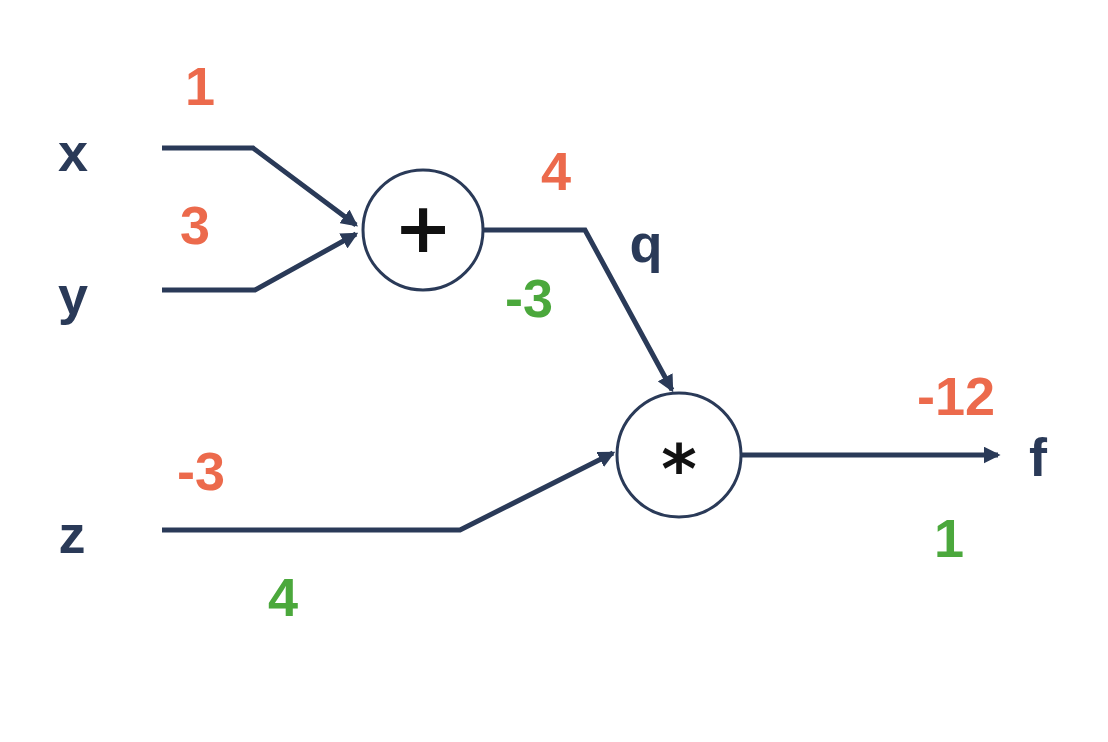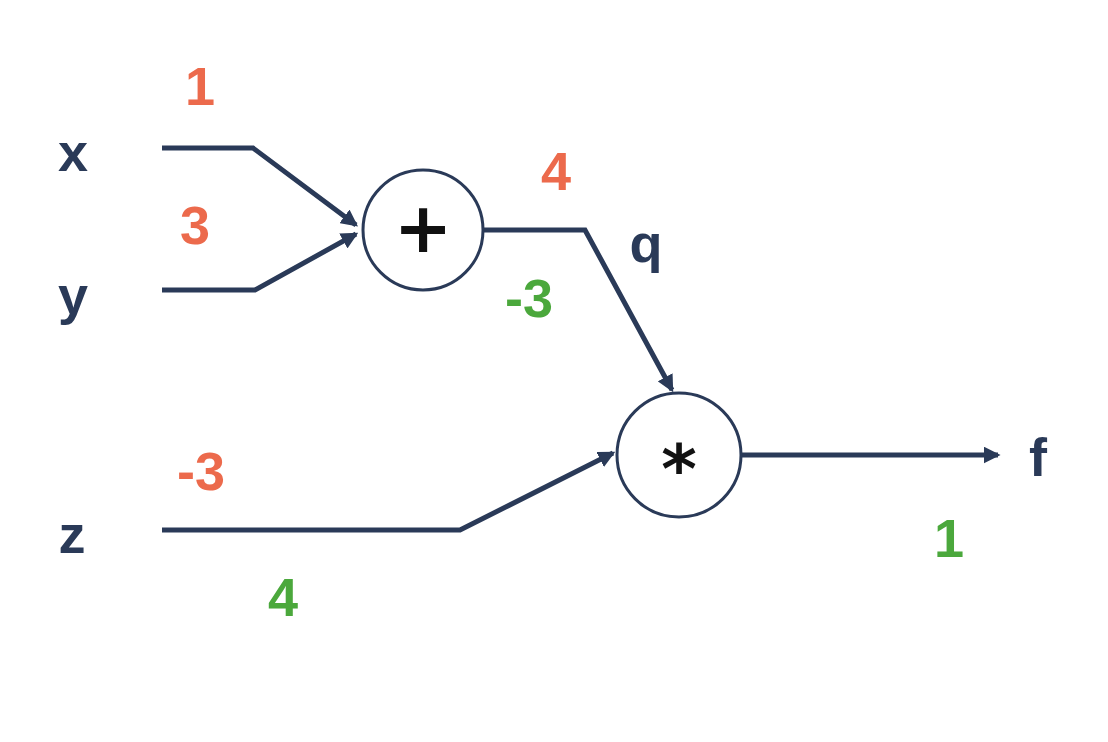--- a/index.html
+++ b/index.html
@@ -87,16 +87,17 @@
   <span class="lbl orange" style="left:195px; top:225px;">3</span>
 
   <span class="lbl navy" style="left:72px;  top:534px;">z</span>
   <span class="lbl orange" style="left:201px; top:471px;">-3</span>
   <span class="lbl green" style="left:283px; top:597px;">4</span>
 
   <span class="lbl orange" style="left:556px; top:171px;">4</span>
   <span class="lbl navy" style="left:646px; top:243px;">q</span>
   <span class="lbl green" style="left:529px; top:298px;">-3</span>
 
+  <span class="lbl orange" style="left:956px; top:396px;">-12</span>
   <span class="lbl navy" style="left:1038px;top:457px;">f</span>
   <span class="lbl green" style="left:949px; top:538px;">1</span>
 
 </div>
 
 </body></html>

